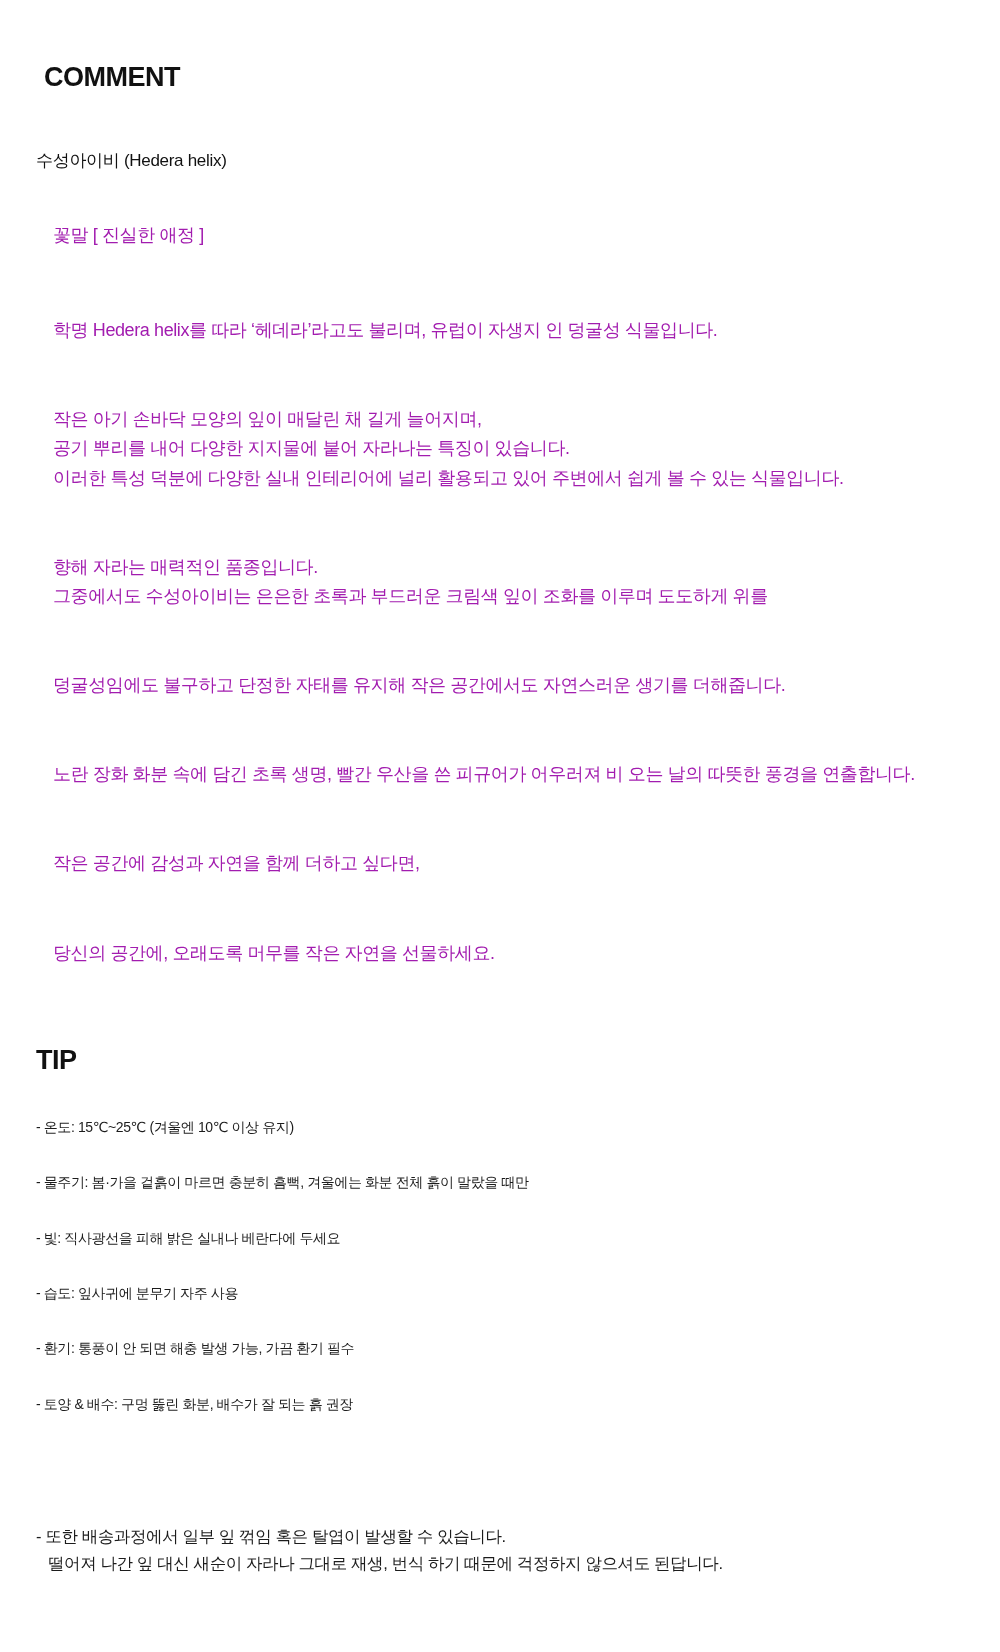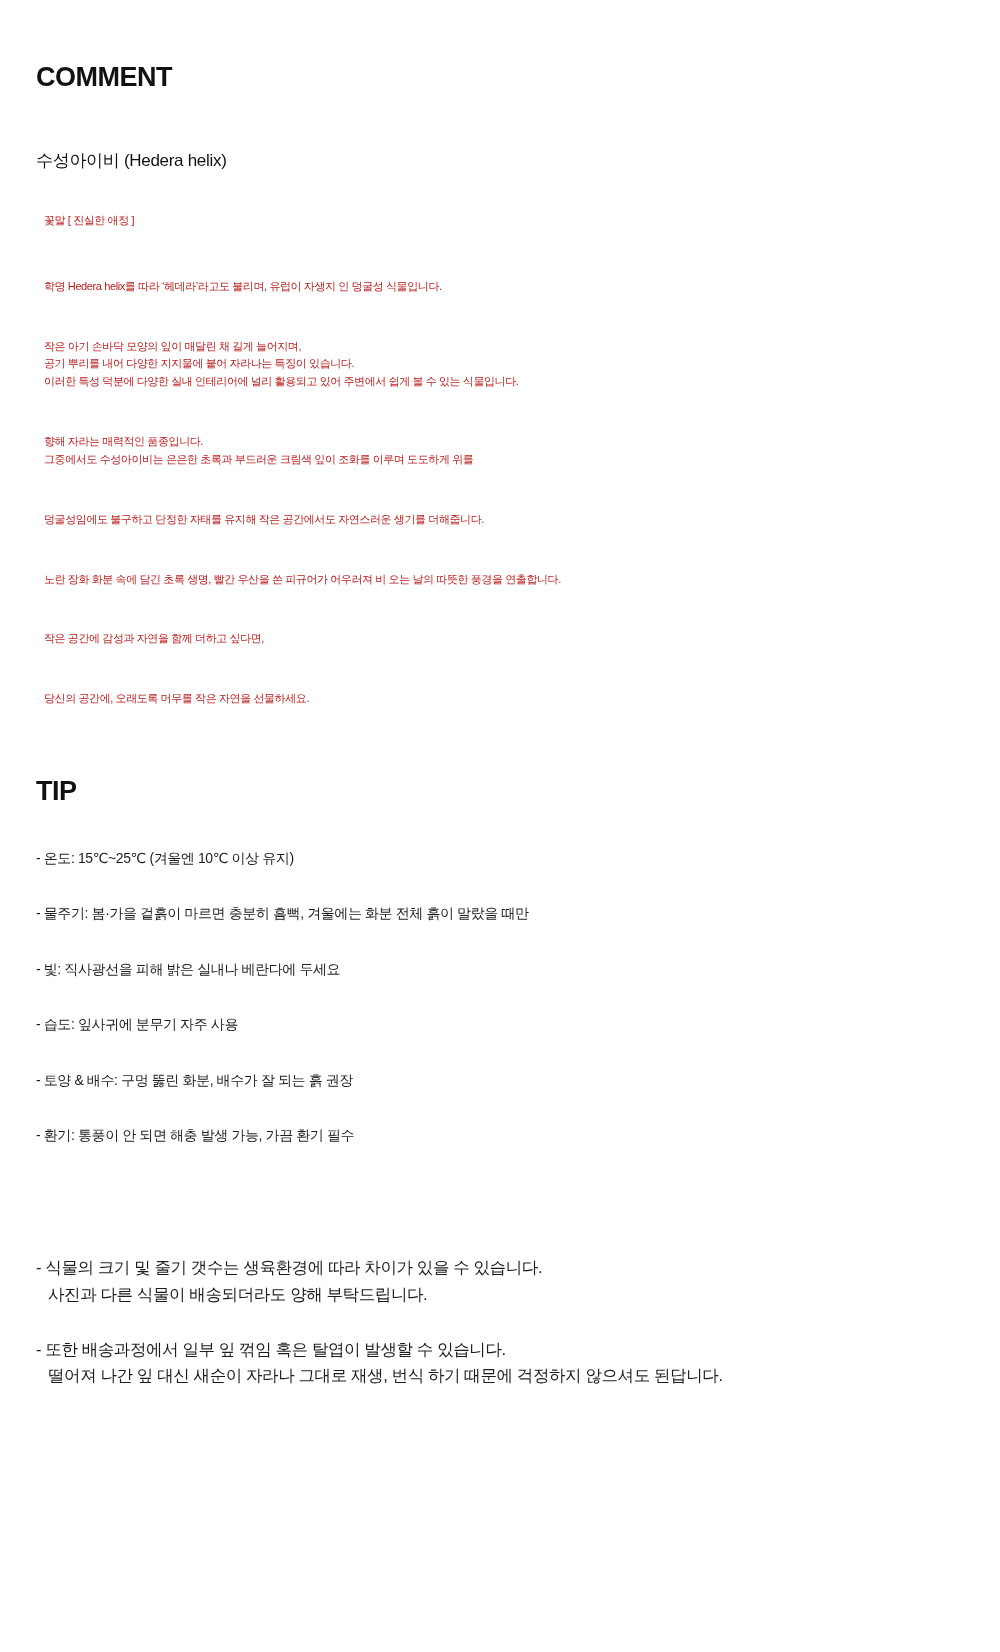--- a/index.html
+++ b/index.html
@@ -20,36 +20,36 @@
     box-sizing: border-box;
     padding: 50px 36px 40px 36px;
   }
   .section-title {
     font-size: 27px;
     font-weight: bold;
     letter-spacing: -0.5px;
     color: #111111;
     margin: 0;
   }
-  .section-title.comment { margin-top: 12px; }
+  .section-title.comment { margin-top: 12px; margin-left: 8px; }
   .section-title.tip { margin-top: 0; }
   .section-title.caution { margin-top: 0; }
 
   .subtitle {
     font-size: 17px;
     font-weight: normal;
     color: #111111;
     margin: 0;
     letter-spacing: -0.3px;
   }
   .para {
-    font-size: 11px;
+    font-size: 18px;
     line-height: 1.62;
-    color: #b91c1c;
-    margin: 8px;
+    color: #a21caf;
+    margin: 17px;
     letter-spacing: -0.4px;
   }
   .para .line { display: block; }
   .gap-32 { height: 32px; }
   .gap-40 { height: 40px; }
   .gap-48 { height: 48px; }
   .gap-56 { height: 56px; }
   .gap-60 { height: 60px; }
 
   .block-spacer { height: 26px; }
@@ -143,33 +143,29 @@
 
   <h1 class="section-title tip">TIP</h1>
 
   <div class="gap-40"></div>
 
   <ul class="tip-list">
     <li class="tip-item">- 온도: 15℃~25℃ (겨울엔 10℃ 이상 유지)</li>
     <li class="tip-item">- 물주기: 봄·가을 겉흙이 마르면 충분히 흠뻑, 겨울에는 화분 전체 흙이 말랐을 때만</li>
     <li class="tip-item">- 빛: 직사광선을 피해 밝은 실내나 베란다에 두세요</li>
     <li class="tip-item">- 습도: 잎사귀에 분무기 자주 사용</li>
+    <li class="tip-item">- 환기: 통풍이 안 되면 해충 발생 가능, 가끔 환기 필수</li>
     <li class="tip-item">- 토양 &amp; 배수: 구멍 뚫린 화분, 배수가 잘 되는 흙 권장</li>
-    <li class="tip-item">- 환기: 통풍이 안 되면 해충 발생 가능, 가끔 환기 필수</li>
   </ul>
 
   <div class="gap-60"></div>
 
 
   <div class="gap-48"></div>
 
   <ul class="caution-list">
     <li class="caution-item">
-      <span class="line">- 식물의 크기 및 줄기 갯수는 생육환경에 따라 차이가 있을 수 있습니다.</span>
-      <span class="line indent">사진과 다른 식물이 배송되더라도 양해 부탁드립니다.</span>
-    </li>
-    <li class="caution-item">
       <span class="line">- 또한 배송과정에서 일부 잎 꺾임 혹은 탈엽이 발생할 수 있습니다.</span>
       <span class="line indent">떨어져 나간 잎 대신 새순이 자라나 그대로 재생, 번식 하기 때문에 걱정하지 않으셔도 된답니다.</span>
     </li>
   </ul>
 
 </div>
 
 </body></html>

